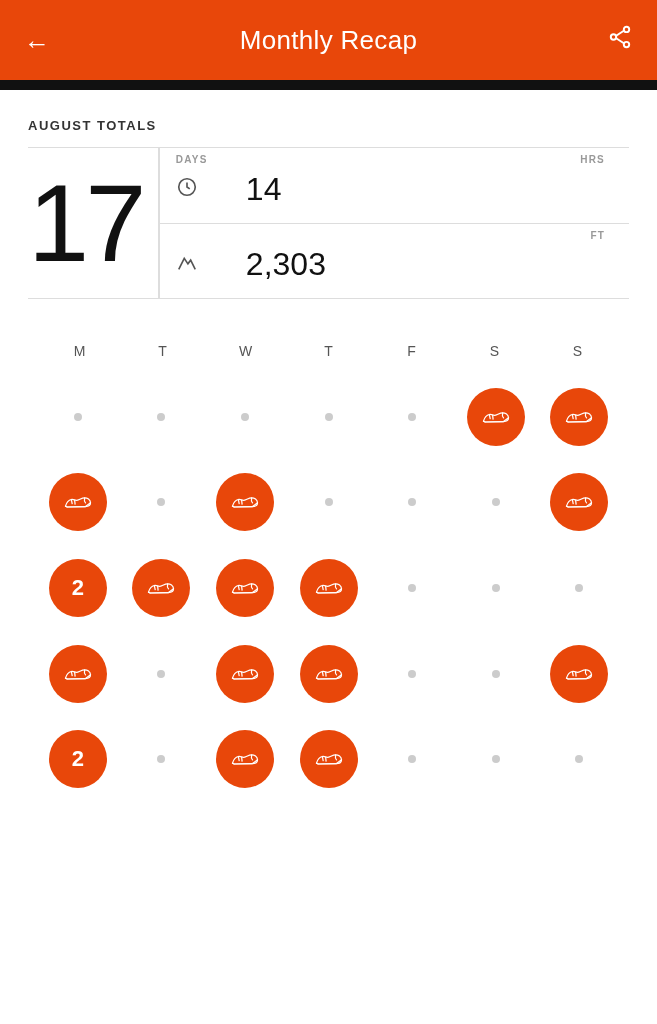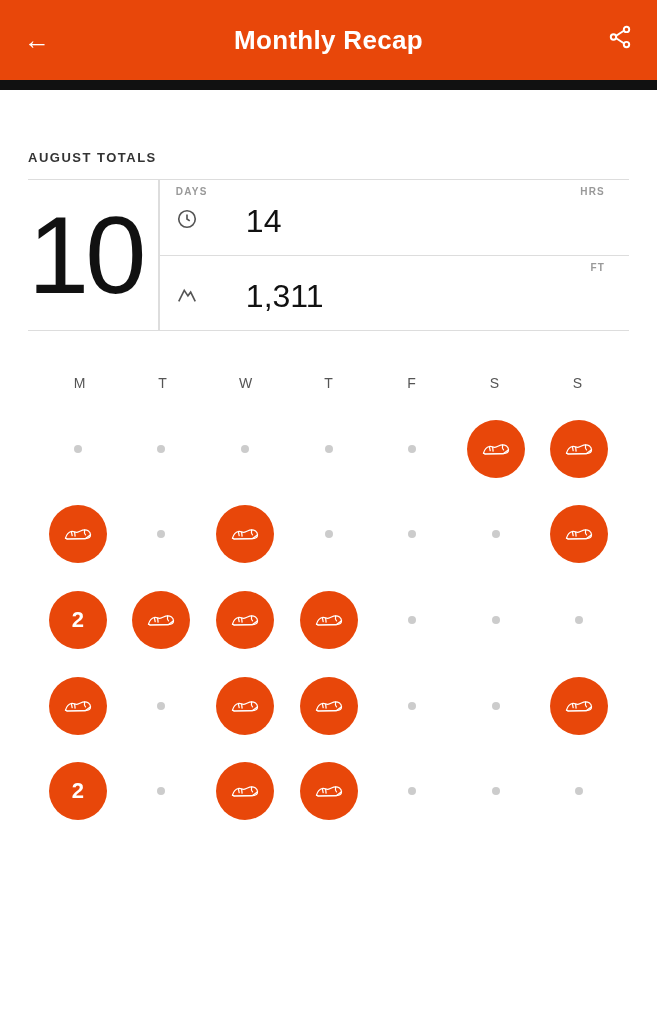--- a/index.html
+++ b/index.html
@@ -16,21 +16,21 @@
       background: #E8470A;
       height: 80px;
       display: flex;
       align-items: center;
       justify-content: space-between;
       padding: 0 24px;
     }
     .header-title {
       color: #fff;
       font-size: 26px;
-      font-weight: 700;
+      font-weight: 400;
       letter-spacing: 0.3px;
     }
     .header-icon {
       color: #fff;
       font-size: 22px;
       cursor: pointer;
     }
     .back-arrow {
       color: #fff;
       font-size: 26px;
@@ -47,21 +47,20 @@
     .content {
       padding: 28px 28px 0 28px;
     }
 
     .section-label {
       font-size: 13px;
       font-weight: 700;
       letter-spacing: 1.5px;
       color: #333;
       margin-bottom: 14px;
-      margin-top: 32px;
     }
 
     
     .stats-container {
       display: flex;
       align-items: stretch;
       border-top: 1.5px solid #ddd;
       border-bottom: 1.5px solid #ddd;
       margin-bottom: 36px;
     }
@@ -236,21 +235,21 @@
 
 <div class="subheader-bar"></div>
 
 <div class="content">
 
   <div class="section-label">AUGUST TOTALS</div>
 
   <div class="stats-container">
 
     <div class="big-number-col">
-      <span class="big-number">10</span>
+      <span class="big-number">17</span>
     </div>
 
     <div class="divider-vertical"></div>
 
     <div class="stats-right">
 
       <div class="stat-row">
         <span class="stat-label-top">DAYS</span>
         <span class="stat-label-right">HRS</span>
         <span class="stat-icon">
@@ -263,21 +262,21 @@
       </div>
 
 
       <div class="stat-row">
         <span class="stat-label-right">FT</span>
         <span class="stat-icon">
           <svg width="22" height="22" viewBox="0 0 24 24" fill="none" stroke="#555" stroke-width="1.8">
             <polyline points="3 20 9 8 13 14 16 10 21 20"></polyline>
           </svg>
         </span>
-        <span class="stat-value">1,311</span>
+        <span class="stat-value">2,303</span>
       </div>
 
     </div>
   </div>
 
   <div class="calendar-section">
     <div class="calendar-header">
     <div class="cal-day-label">M</div>
         <div class="cal-day-label">T</div>
         <div class="cal-day-label">W</div>

